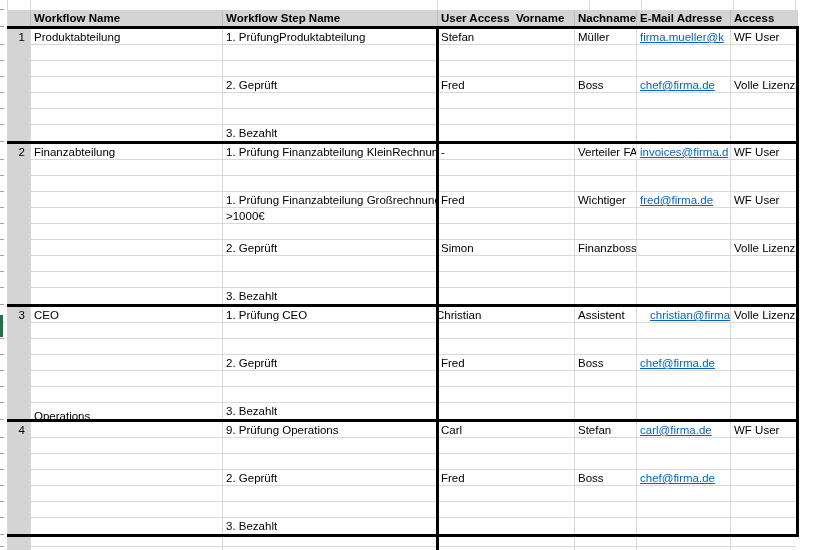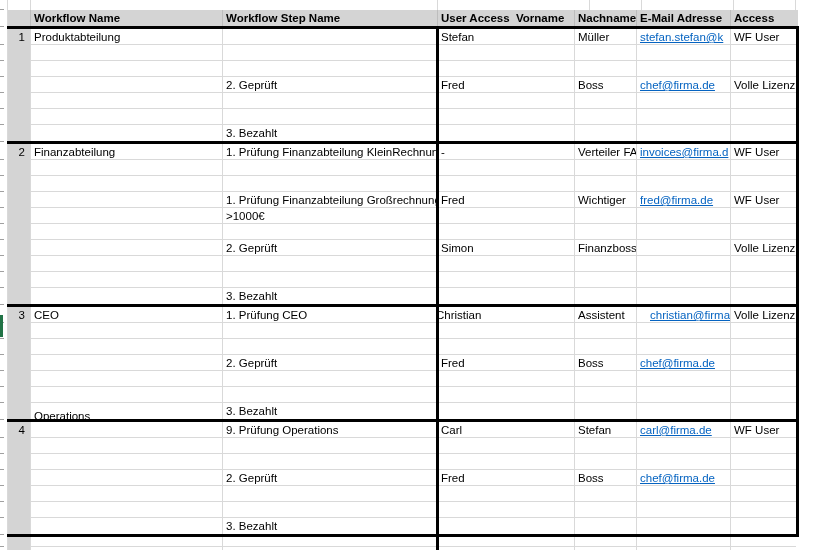--- a/index.html
+++ b/index.html
@@ -39,23 +39,24 @@
   <div class="abs cell hdr c-vorname" style="top:10px">User Access  Vorname</div>
   <div class="abs cell hdr c-nachname" style="top:10px">Nachname</div>
   <div class="abs cell hdr c-email" style="top:10px">E-Mail Adresse</div>
   <div class="abs cell hdr c-access" style="top:10px">Access</div>
 
   <div class="abs green"></div>
 <div class="abs thickh" style="left: 7px; top: 26px; width: 792px;"></div>
     <div class="abs hline" style="left: 30px; top: 44px; width: 766px;"></div>
     <div class="abs cell num" style="left: 7px; top: 29px; width: 23px;">1</div>
     <div class="abs cell" style="left: 30px; top: 29px; width: 192px;">Produktabteilung</div>
+    <div class="abs cell" style="left: 222px; top: 29px; width: 215px;">1. PrüfungProduktabteilung</div>
     <div class="abs cell" style="left: 437px; top: 29px; width: 137px;">Stefan</div>
     <div class="abs cell" style="left: 574px; top: 29px; width: 62px;">Müller</div>
-    <div class="abs cell email" style="left: 636px; top: 29px; width: 94px;">stefan.stefan@k</div>
+    <div class="abs cell email" style="left: 636px; top: 29px; width: 94px;">firma.mueller@k</div>
     <div class="abs cell" style="left: 730px; top: 29px; width: 68px;">WF User</div>
     <div class="abs hline" style="left: 30px; top: 60px; width: 766px;"></div>
     <div class="abs hline" style="left: 30px; top: 76px; width: 766px;"></div>
     <div class="abs hline" style="left: 30px; top: 92px; width: 766px;"></div>
     <div class="abs cell" style="left: 222px; top: 77px; width: 215px;">2. Geprüft</div>
     <div class="abs cell" style="left: 437px; top: 77px; width: 137px;">Fred</div>
     <div class="abs cell" style="left: 574px; top: 77px; width: 62px;">Boss</div>
     <div class="abs cell email" style="left: 636px; top: 77px; width: 94px;">chef@firma.de</div>
     <div class="abs cell" style="left: 730px; top: 77px; width: 68px;">Volle Lizenz</div>
     <div class="abs hline" style="left: 30px; top: 108px; width: 766px;"></div>

